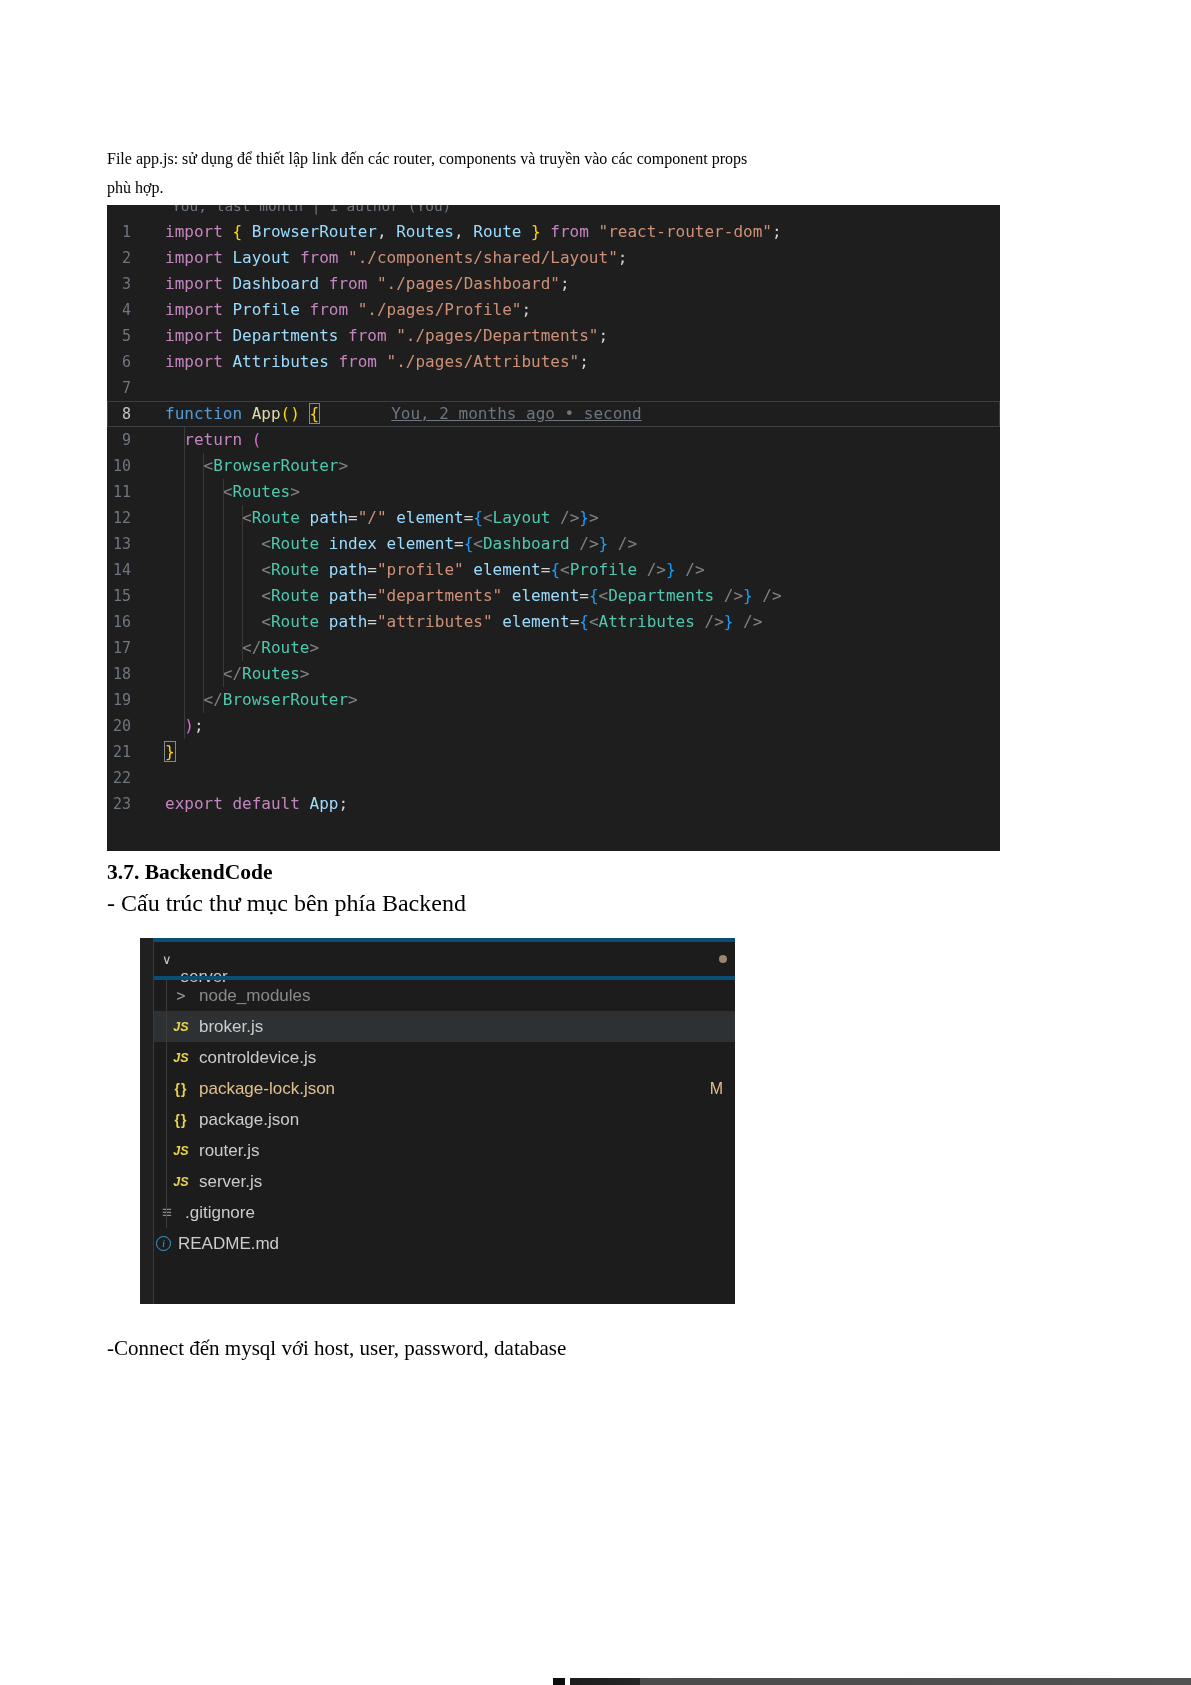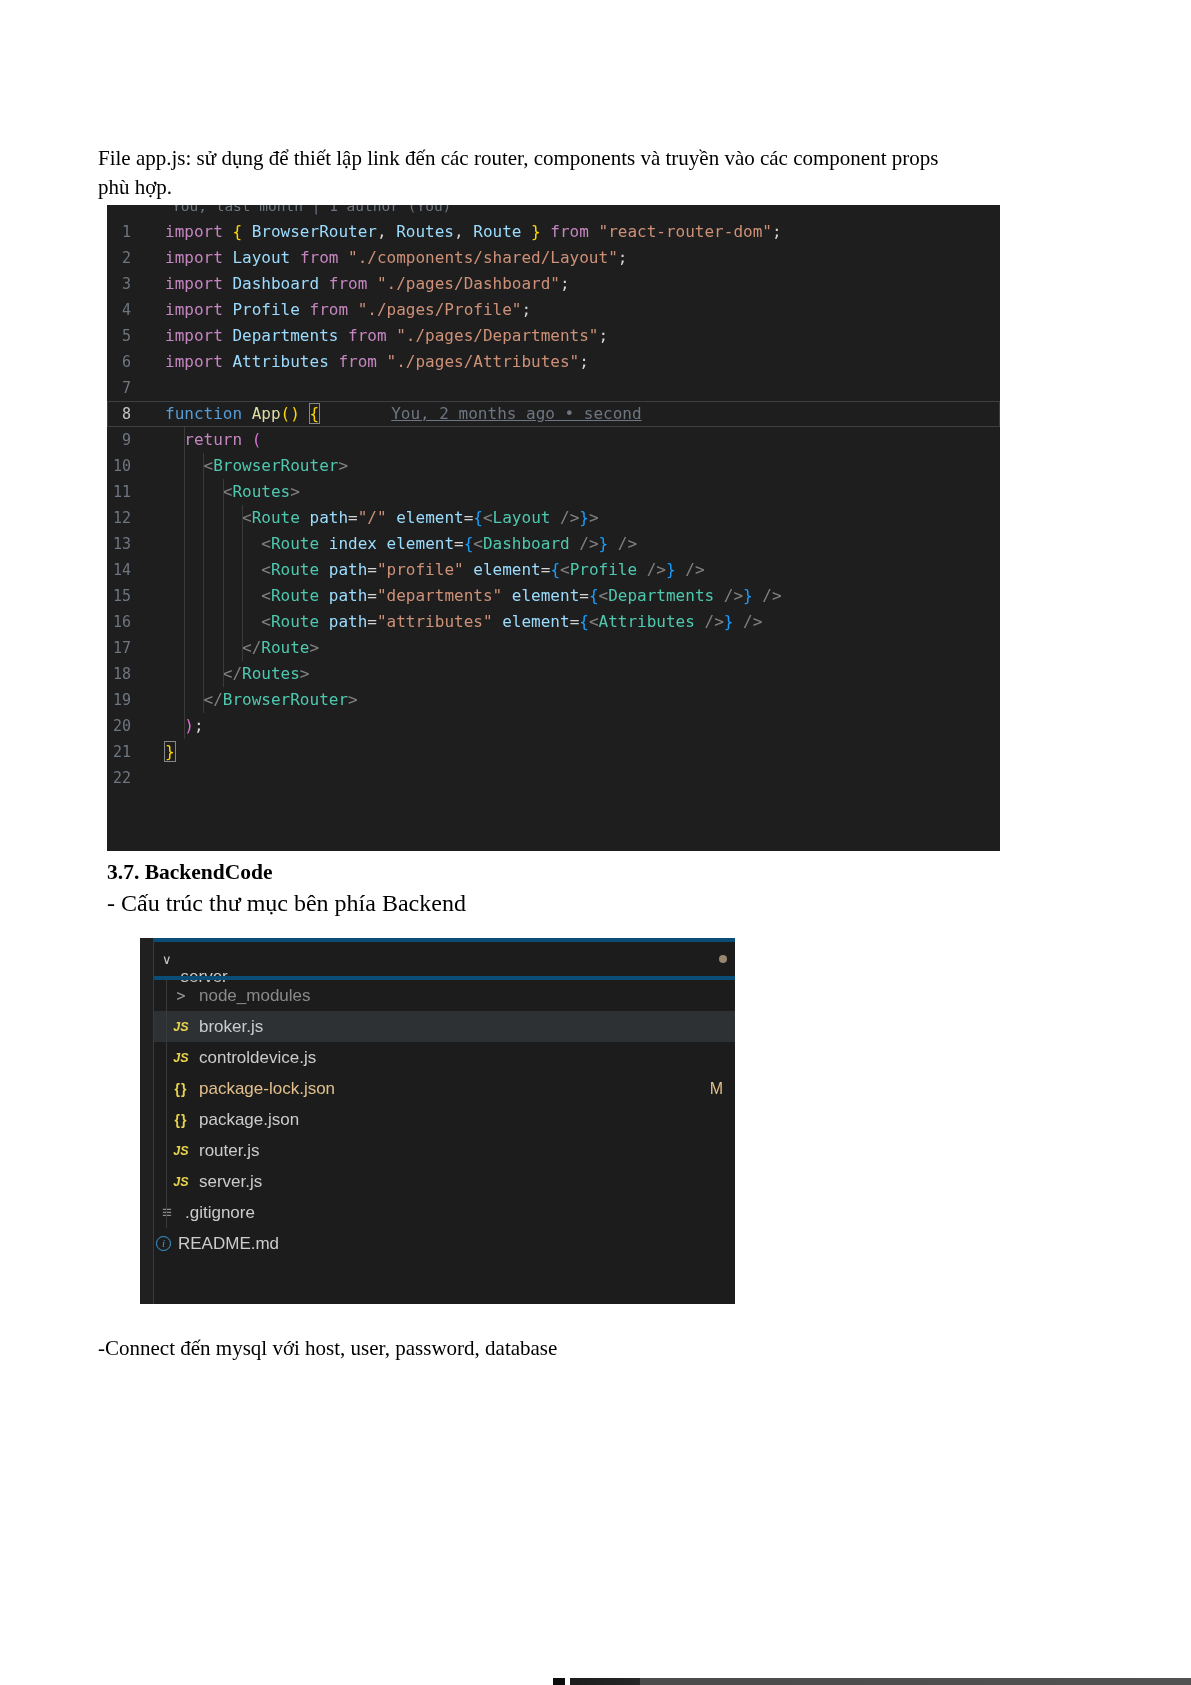--- a/index.html
+++ b/index.html
@@ -1,23 +1,23 @@
 <!DOCTYPE html>
 <html><head>
 <meta charset="utf-8">
 <style>
   html,body{margin:0;padding:0;background:#888;}
   .page{position:relative;width:1191px;height:1685px;background:#ffffff;margin:0 auto;
         font-family:"Liberation Serif",serif;color:#000;overflow:hidden;}
 
   
-  .intro{position:absolute;left:98px;top:124px;width:920px;font-size:21px;line-height:29px;margin-top:20px;}
+  .intro{position:absolute;left:107px;top:124px;width:920px;font-size:16px;line-height:29px;margin-top:20px;}
   .h3{position:absolute;left:107px;top:860px;font-size:21.5px;font-weight:bold;}
   .sub{position:absolute;left:107px;top:890px;font-size:24px;}
-  .note{position:absolute;left:98px;top:1336px;font-size:21px;}
+  .note{position:absolute;left:107px;top:1336px;font-size:21px;}
 
   
   .editor{position:absolute;left:107px;top:205px;width:893px;height:646px;background:#1e1e1e;
           overflow:hidden;font-family:"DejaVu Sans Mono",monospace;font-size:16px;}
   .blame-top{position:relative;height:14px;overflow:hidden;margin-left:7px;}
   .blame-top span{position:absolute;top:-7px;left:58px;font-size:14.5px;color:#6e7681;white-space:pre;}
   .cl{height:26px;line-height:26px;white-space:pre;position:relative;}
   .cl.current{box-shadow:inset 0 0 0 1px #3c4043;}
   .ln{display:inline-block;width:24px;text-align:right;color:#6e7681;font-size:15px;vertical-align:top;}
   .ln.cur{color:#c6c6c6;}
@@ -91,20 +91,21 @@
         <div class="cl"><span class="ln">13</span><span class="ct"><span class="tk-pl">          </span><span class="tk-pu">&lt;</span><span class="tk-tag">Route</span><span class="tk-pl"> </span><span class="tk-attr">index</span><span class="tk-pl"> </span><span class="tk-attr">element</span><span class="tk-pl">=</span><span class="tk-b3">{</span><span class="tk-pu">&lt;</span><span class="tk-tag">Dashboard</span><span class="tk-pl"> </span><span class="tk-pu">/&gt;</span><span class="tk-b3">}</span><span class="tk-pl"> </span><span class="tk-pu">/&gt;</span></span></div>
         <div class="cl"><span class="ln">14</span><span class="ct"><span class="tk-pl">          </span><span class="tk-pu">&lt;</span><span class="tk-tag">Route</span><span class="tk-pl"> </span><span class="tk-attr">path</span><span class="tk-pl">=</span><span class="tk-str">"profile"</span><span class="tk-pl"> </span><span class="tk-attr">element</span><span class="tk-pl">=</span><span class="tk-b3">{</span><span class="tk-pu">&lt;</span><span class="tk-tag">Profile</span><span class="tk-pl"> </span><span class="tk-pu">/&gt;</span><span class="tk-b3">}</span><span class="tk-pl"> </span><span class="tk-pu">/&gt;</span></span></div>
         <div class="cl"><span class="ln">15</span><span class="ct"><span class="tk-pl">          </span><span class="tk-pu">&lt;</span><span class="tk-tag">Route</span><span class="tk-pl"> </span><span class="tk-attr">path</span><span class="tk-pl">=</span><span class="tk-str">"departments"</span><span class="tk-pl"> </span><span class="tk-attr">element</span><span class="tk-pl">=</span><span class="tk-b3">{</span><span class="tk-pu">&lt;</span><span class="tk-tag">Departments</span><span class="tk-pl"> </span><span class="tk-pu">/&gt;</span><span class="tk-b3">}</span><span class="tk-pl"> </span><span class="tk-pu">/&gt;</span></span></div>
         <div class="cl"><span class="ln">16</span><span class="ct"><span class="tk-pl">          </span><span class="tk-pu">&lt;</span><span class="tk-tag">Route</span><span class="tk-pl"> </span><span class="tk-attr">path</span><span class="tk-pl">=</span><span class="tk-str">"attributes"</span><span class="tk-pl"> </span><span class="tk-attr">element</span><span class="tk-pl">=</span><span class="tk-b3">{</span><span class="tk-pu">&lt;</span><span class="tk-tag">Attributes</span><span class="tk-pl"> </span><span class="tk-pu">/&gt;</span><span class="tk-b3">}</span><span class="tk-pl"> </span><span class="tk-pu">/&gt;</span></span></div>
         <div class="cl"><span class="ln">17</span><span class="ct"><span class="tk-pl">        </span><span class="tk-pu">&lt;/</span><span class="tk-tag">Route</span><span class="tk-pu">&gt;</span></span></div>
         <div class="cl"><span class="ln">18</span><span class="ct"><span class="tk-pl">      </span><span class="tk-pu">&lt;/</span><span class="tk-tag">Routes</span><span class="tk-pu">&gt;</span></span></div>
         <div class="cl"><span class="ln">19</span><span class="ct"><span class="tk-pl">    </span><span class="tk-pu">&lt;/</span><span class="tk-tag">BrowserRouter</span><span class="tk-pu">&gt;</span></span></div>
         <div class="cl"><span class="ln">20</span><span class="ct"><span class="tk-pl">  </span><span class="tk-b2">)</span><span class="tk-pl">;</span></span></div>
         <div class="cl"><span class="ln">21</span><span class="ct"><span class="tk-b1x">}</span></span></div>
         <div class="cl"><span class="ln">22</span><span class="ct"></span></div>
+        <div class="cl"><span class="ln">23</span><span class="ct"><span class="tk-kw">export </span><span class="tk-kw">default </span><span class="tk-id">App</span><span class="tk-pl">;</span></span></div>
       </div>
     <div class="g" style="left:77px;top:222px;height:312px;"></div>
     <div class="g" style="left:96px;top:248px;height:260px;"></div>
     <div class="g" style="left:116px;top:274px;height:208px;"></div>
     <div class="g" style="left:135px;top:300px;height:156px;"></div>
   </div>
 
   <div class="h3">3.7. BackendCode</div>
   <div class="sub">- Cấu trúc thư mục bên phía Backend</div>
 

